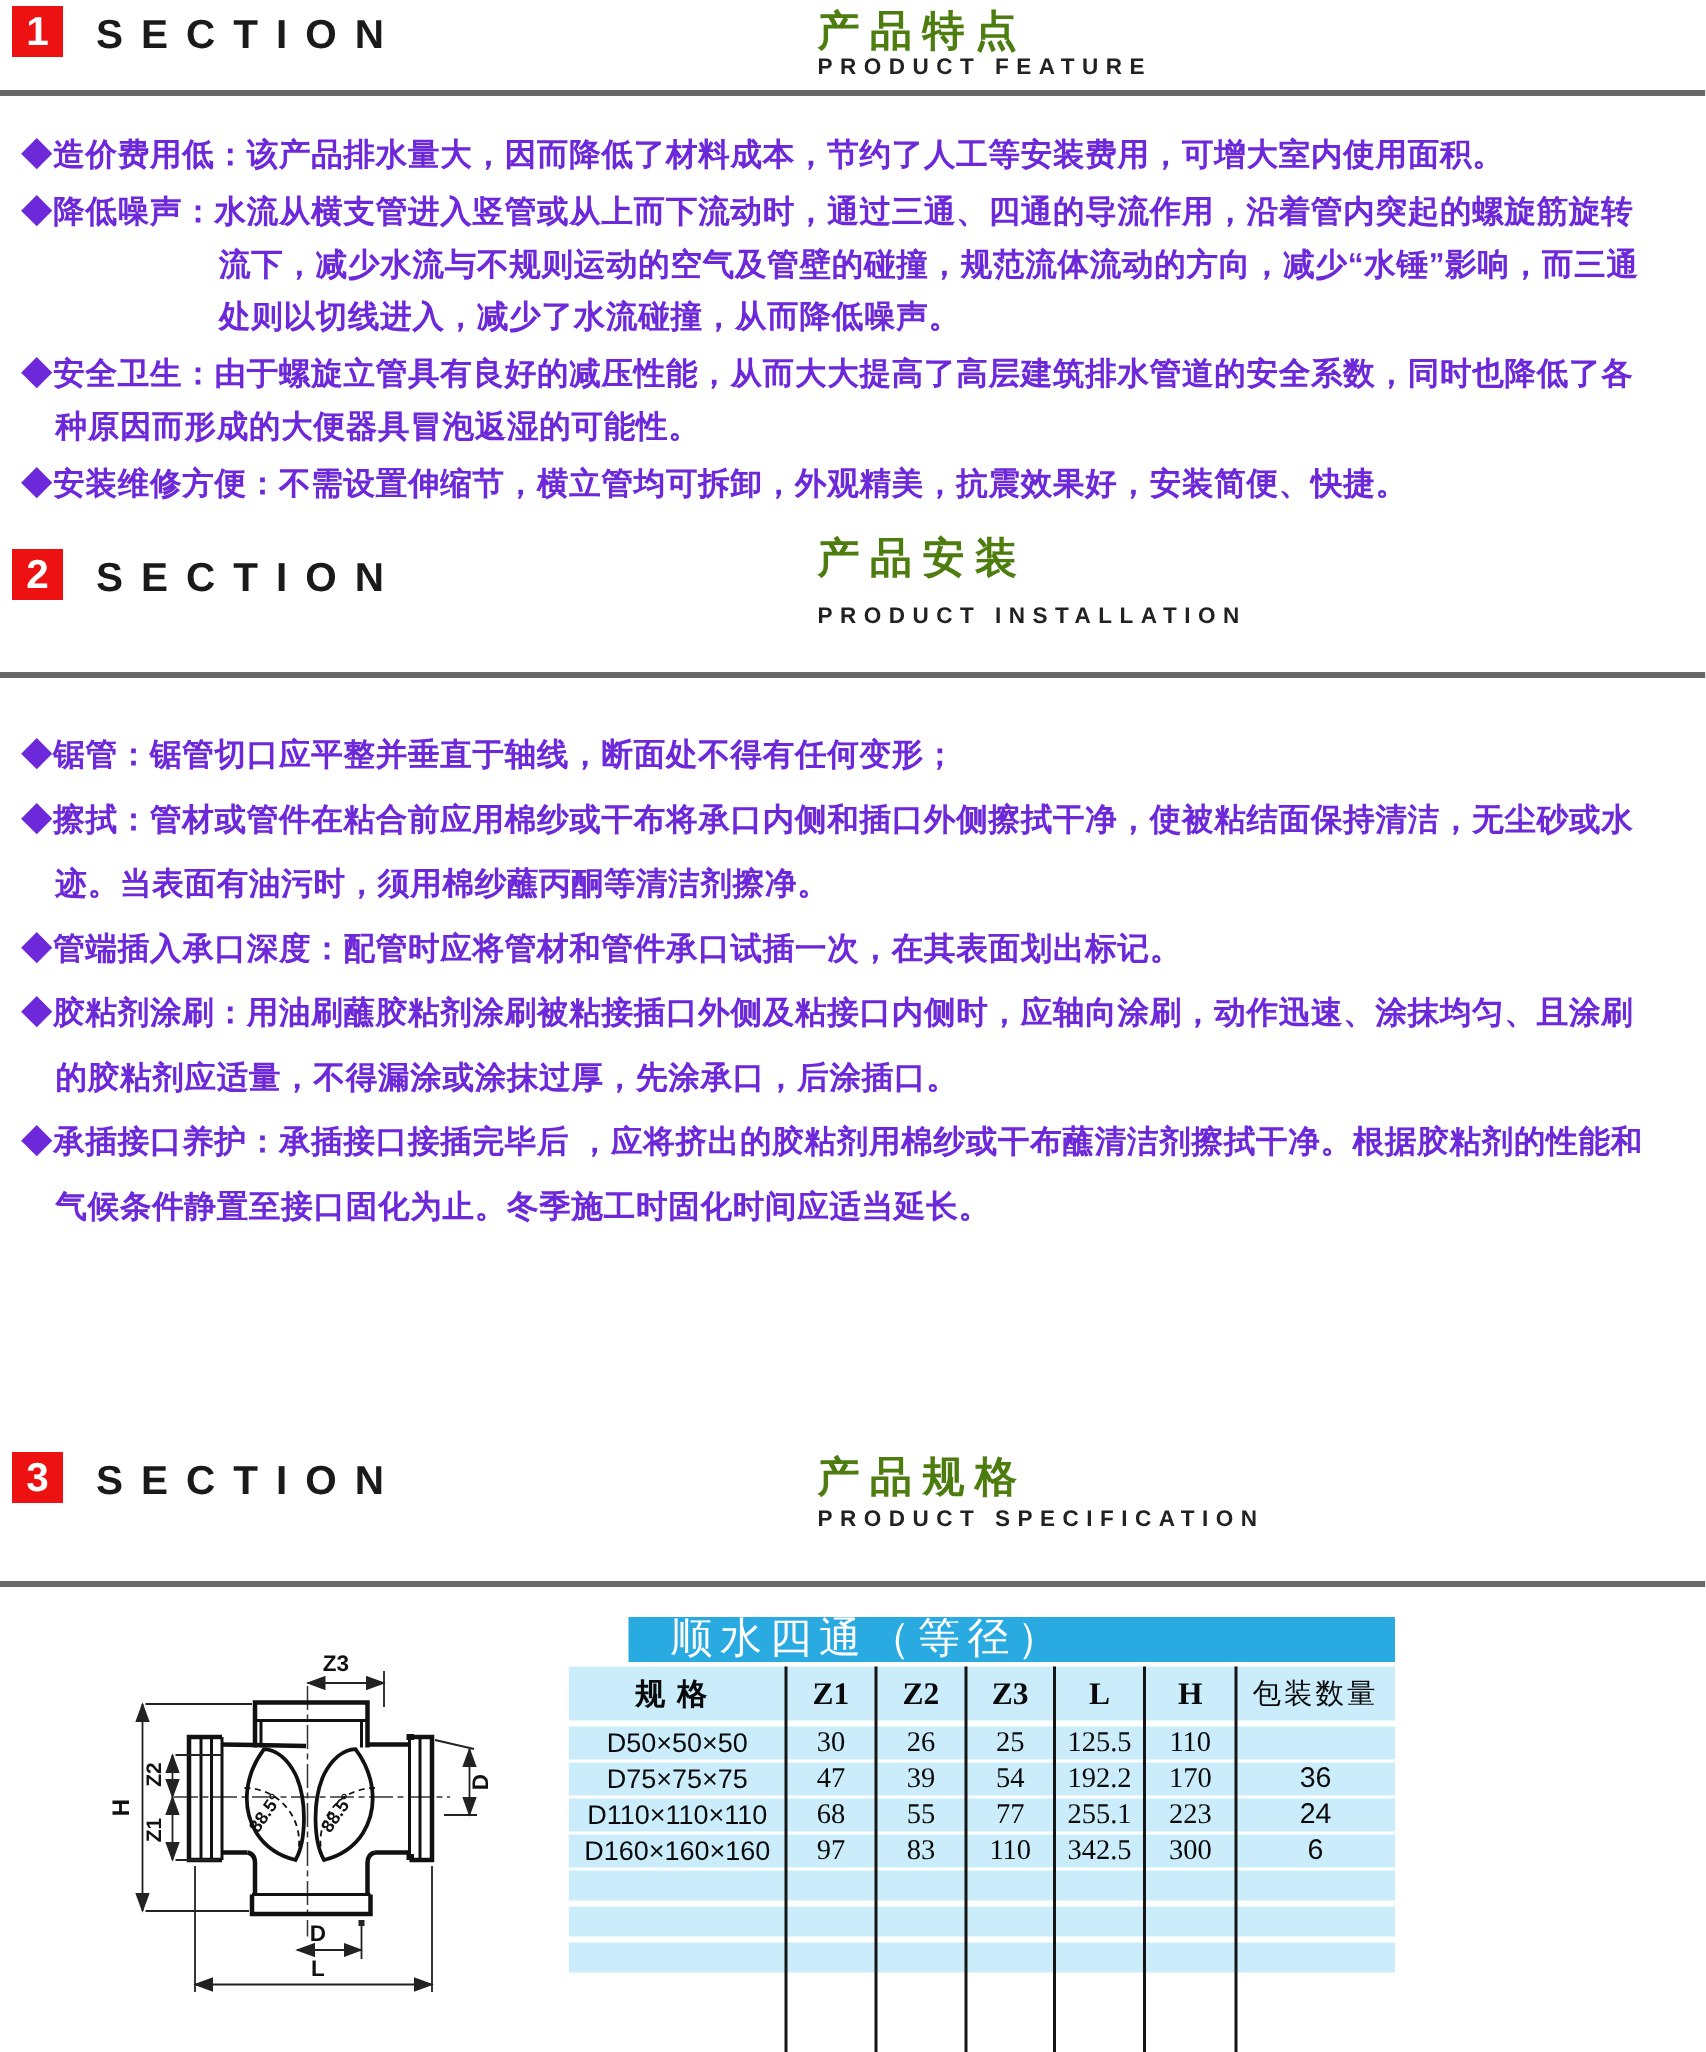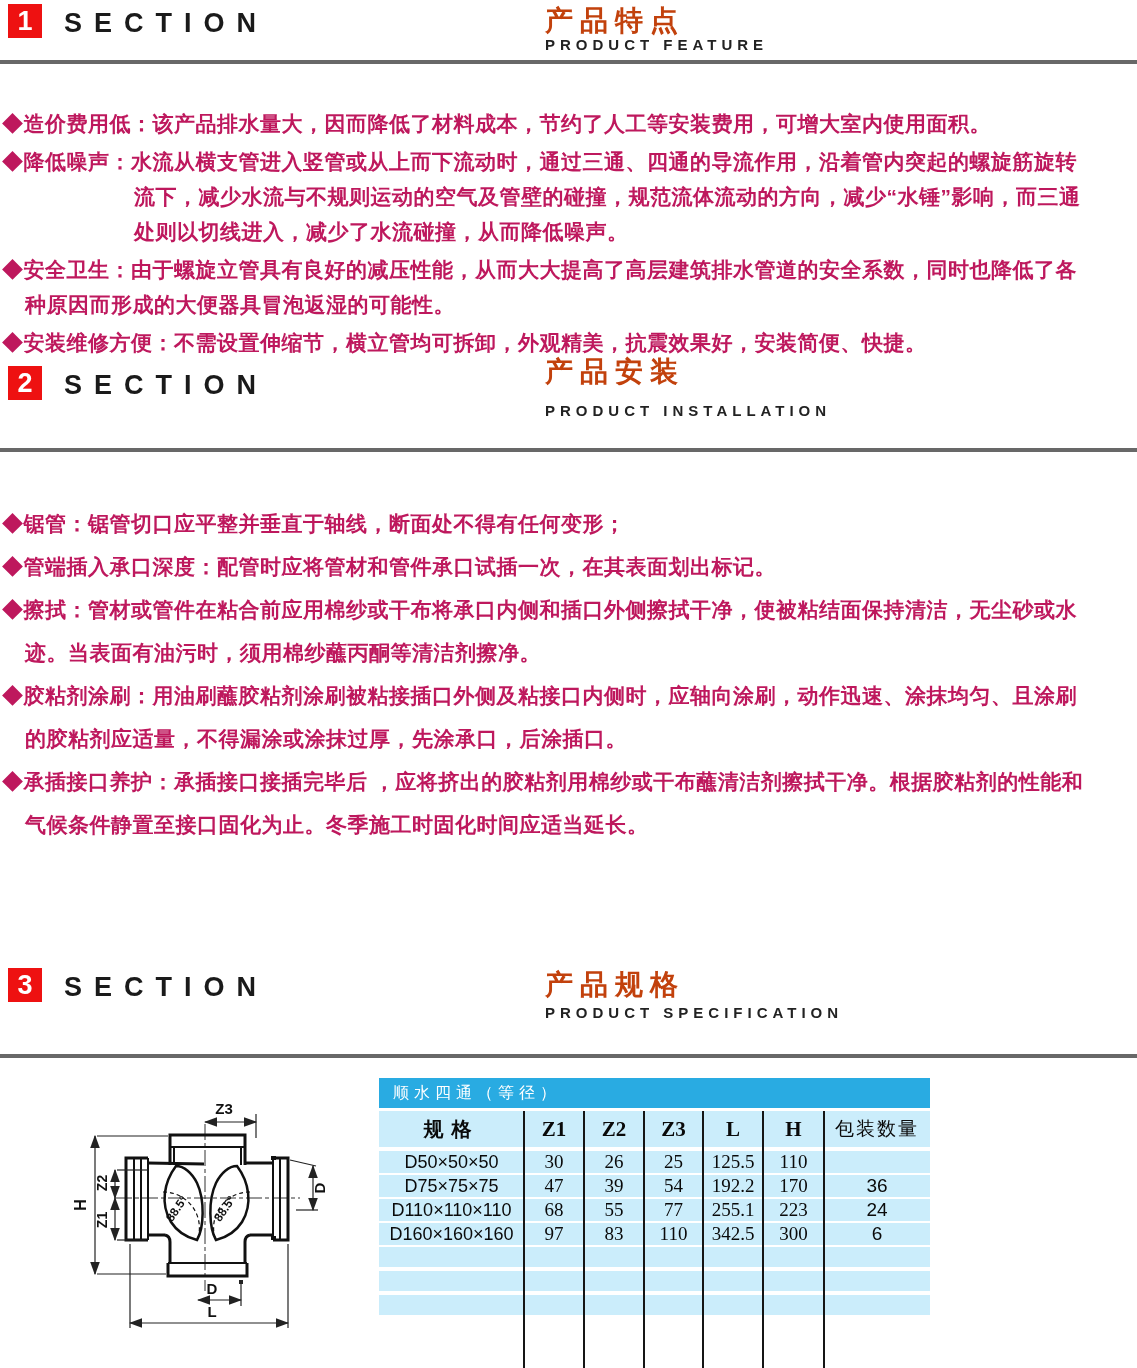--- a/index.html
+++ b/index.html
@@ -3,36 +3,36 @@
 <meta charset="utf-8">
 <style>
   html,body{margin:0;padding:0;background:#fff;}
   #page{position:relative;width:1137px;height:1368px;background:#fff;overflow:hidden;
         font-family:"Liberation Sans",sans-serif;color:#0a0a0a;}
 
   
   .sec-badge{position:absolute;left:8px;width:34px;height:34px;background:#EE1111;
              color:#fff;font-weight:bold;font-size:27px;line-height:34px;text-align:center;}
   .sec-label{position:absolute;left:64px;font-weight:bold;font-size:27px;letter-spacing:12px;color:#1a1a1a;}
-  .sec-cn{position:absolute;left:545px;font-weight:bold;font-size:28px;letter-spacing:7px;color:#c2410c;}
+  .sec-cn{position:absolute;left:545px;font-weight:bold;font-size:28px;letter-spacing:7px;color:#4d7c0f;}
   .sec-en{position:absolute;left:545px;font-weight:bold;font-size:15px;letter-spacing:5px;color:#222;}
   .rule{position:absolute;left:0;width:1137px;height:4px;background:#686868;}
 
   
-  .bullets{position:absolute;left:2px;width:1085px;font-weight:bold;color:#be185d;margin-top:20px;}
+  .bullets{position:absolute;left:14px;width:1085px;font-weight:bold;color:#6d28d9;}
   .bullets p{margin:0;padding-left:23px;text-indent:-23px;}
   #features{top:86px;font-size:21px;line-height:35px;letter-spacing:0.5px;}
   #features p{margin-bottom:3px;}
   #features p.hang-label{padding-left:132px;text-indent:-132px;}
   #installation{top:482px;font-size:21px;line-height:43px;letter-spacing:0.5px;}
 
   
   #spec-table{position:absolute;left:379px;top:1078px;width:551px;height:290px;overflow:hidden;}
   .banner{height:30px;background:#29ABE2;color:#fff;font-family:"Liberation Serif",serif;
-          font-size:16px;line-height:30px;padding-left:14px;letter-spacing:5px;box-sizing:border-box;margin-bottom:3px;}
+          font-size:28px;line-height:30px;padding-left:28px;letter-spacing:5px;box-sizing:border-box;margin-bottom:3px;margin-left:40px;}
   .trow{display:grid;grid-template-columns:145px 60px 60px 59px 60px 61px 106px;margin-bottom:4px;}
   .trow .cell{background:#CBEDFB;display:flex;align-items:center;justify-content:center;}
   .hrow{height:36px;}
   .drow{height:20px;}
   .hrow .c0{font-weight:bold;font-size:20px;letter-spacing:8px;}
   .hrow .c1,.hrow .c2,.hrow .c3,.hrow .c4,.hrow .c5{font-family:"Liberation Serif",serif;font-weight:bold;font-size:21px;}
   .hrow .c6{font-size:19px;letter-spacing:2px;}
   .drow .spec{font-size:18px;}
   .drow .num{font-family:"Liberation Serif",serif;font-size:19px;}
   .drow .pack{font-size:19px;}
@@ -65,22 +65,22 @@
   <div>
     <div class="sec-badge" style="top:366px">2</div>
     <div class="sec-label" style="top:370px">SECTION</div>
     <div class="sec-cn" style="top:353px">产品安装</div>
     <div class="sec-en" style="top:402px">PRODUCT INSTALLATION</div>
     <div class="rule" style="top:448px"></div>
   </div>
 
   <div id="installation" class="bullets">
     <p>◆锯管：锯管切口应平整并垂直于轴线，断面处不得有任何变形；</p>
+    <p>◆擦拭：管材或管件在粘合前应用棉纱或干布将承口内侧和插口外侧擦拭干净，使被粘结面保持清洁，无尘砂或水迹。当表面有油污时，须用棉纱蘸丙酮等清洁剂擦净。</p>
     <p>◆管端插入承口深度：配管时应将管材和管件承口试插一次，在其表面划出标记。</p>
-    <p>◆擦拭：管材或管件在粘合前应用棉纱或干布将承口内侧和插口外侧擦拭干净，使被粘结面保持清洁，无尘砂或水迹。当表面有油污时，须用棉纱蘸丙酮等清洁剂擦净。</p>
     <p>◆胶粘剂涂刷：用油刷蘸胶粘剂涂刷被粘接插口外侧及粘接口内侧时，应轴向涂刷，动作迅速、涂抹均匀、且涂刷的胶粘剂应适量，不得漏涂或涂抹过厚，先涂承口，后涂插口。</p>
     <p>◆承插接口养护：承插接口接插完毕后 ，应将挤出的胶粘剂用棉纱或干布蘸清洁剂擦拭干净。根据胶粘剂的性能和气候条件静置至接口固化为止。冬季施工时固化时间应适当延长。</p>
   </div>
 
   <div>
     <div class="sec-badge" style="top:968px">3</div>
     <div class="sec-label" style="top:972px">SECTION</div>
     <div class="sec-cn" style="top:966px">产品规格</div>
     <div class="sec-en" style="top:1004px">PRODUCT SPECIFICATION</div>
     <div class="rule" style="top:1054px"></div>

